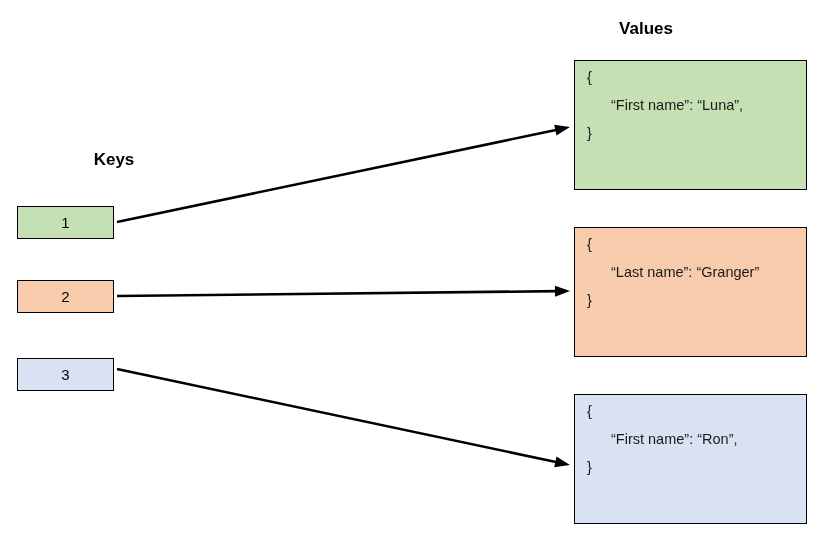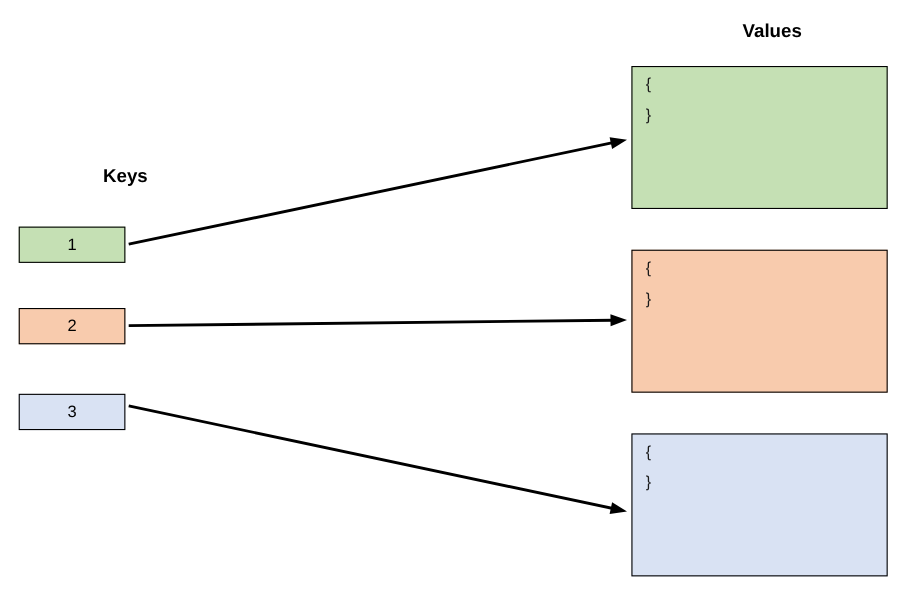--- a/index.html
+++ b/index.html
@@ -22,21 +22,21 @@
   .heading {
     position: absolute;
     font-weight: bold;
     font-size: 17px;
     color: #000000;
     white-space: nowrap;
     text-align: center;
     transform: translateX(-50%);
   }
   #keys-heading  { left: 66px;  top: 150px; margin-left: 48px; }
-  #values-heading{ left: 702px; top: 19px;  }
+  #values-heading{ left: 646px; top: 19px;  }
 
   
   .key-box {
     position: absolute;
     left: 17px;
     width: 97px;
     height: 33px;
     box-sizing: border-box;
     border: 1px solid #000000;
     display: flex;
@@ -92,30 +92,33 @@
   </div>
   <div class="key-box" id="key-box-1" style="background: rgb(248, 203, 173);">
     <span>2</span>
   </div>
   <div class="key-box" id="key-box-2" style="background: rgb(217, 226, 243);">
     <span>3</span>
   </div>
 
   <div class="value-box" id="value-box-0" style="background: rgb(197, 224, 180);">
     <div class="json-line">{</div>
+    <div class="json-line indent">“First name”: “Luna”,</div>
     <div class="json-line">}</div>
   </div>
 
   <div class="value-box" id="value-box-1" style="background: rgb(248, 203, 173);">
     <div class="json-line">{</div>
+    <div class="json-line indent">“Last name”: “Granger”</div>
     <div class="json-line">}</div>
   </div>
 
   <div class="value-box" id="value-box-2" style="background: rgb(217, 226, 243);">
     <div class="json-line">{</div>
+    <div class="json-line indent">“First name”: “Ron”,</div>
     <div class="json-line">}</div>
   </div>
 
   <svg id="arrow-layer" viewBox="0 0 827 548" width="827" height="548">
     <g id="arrow-group">
         <line x1="117" y1="222" x2="558.2554805969639" y2="129.4629786827559" stroke="#000000" stroke-width="2.6"></line>
         <polygon points="570,127 556.4482159758014,135.4616280798364 554.1904855166084,124.69581862705336" fill="#000000"></polygon>
         <line x1="117" y1="296" x2="558.0007308953109" y2="291.1324422638487" stroke="#000000" stroke-width="2.6"></line>
         <polygon points="570,291 555.0616163234025,296.6652178361267 554.9402109148747,285.665887823495" fill="#000000"></polygon>
         <line x1="117" y1="369" x2="558.2607125031417" y2="462.51220397417575" stroke="#000000" stroke-width="2.6"></line>

